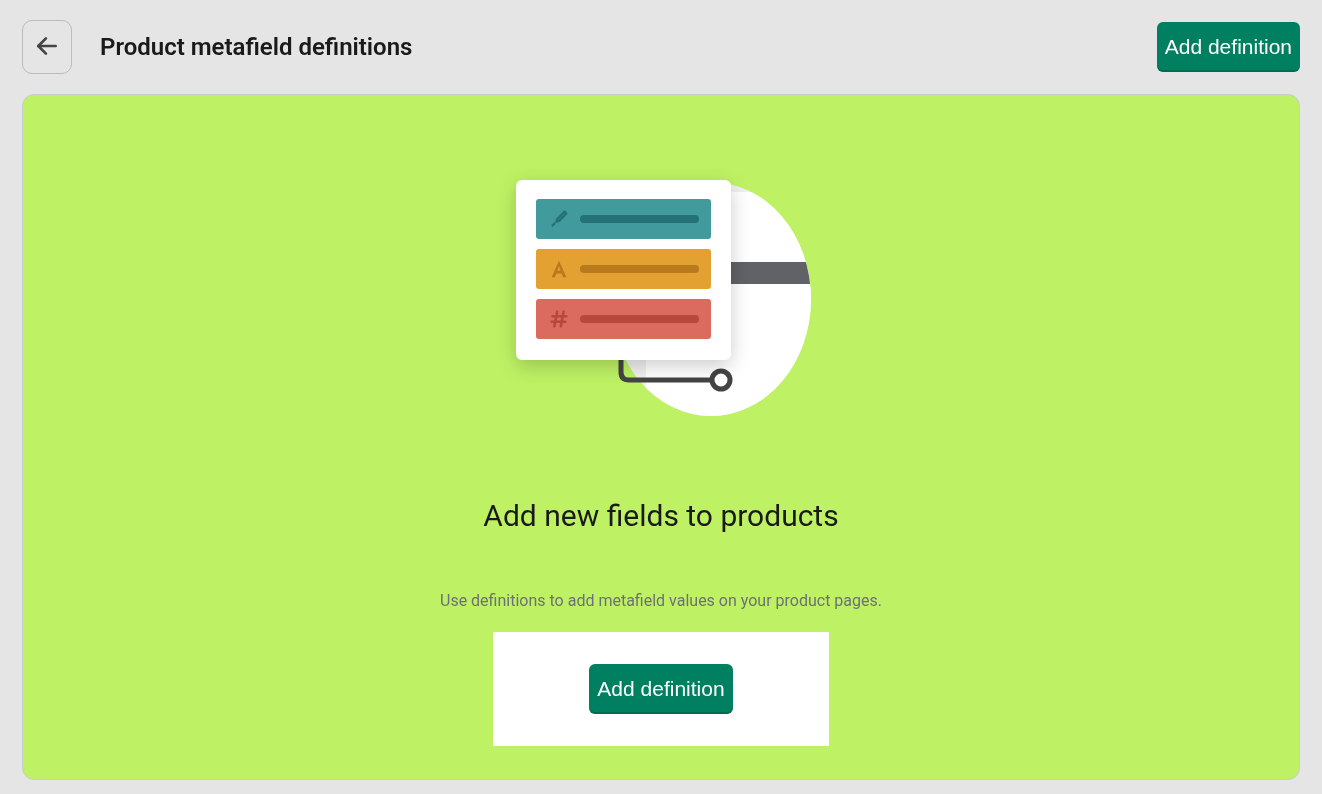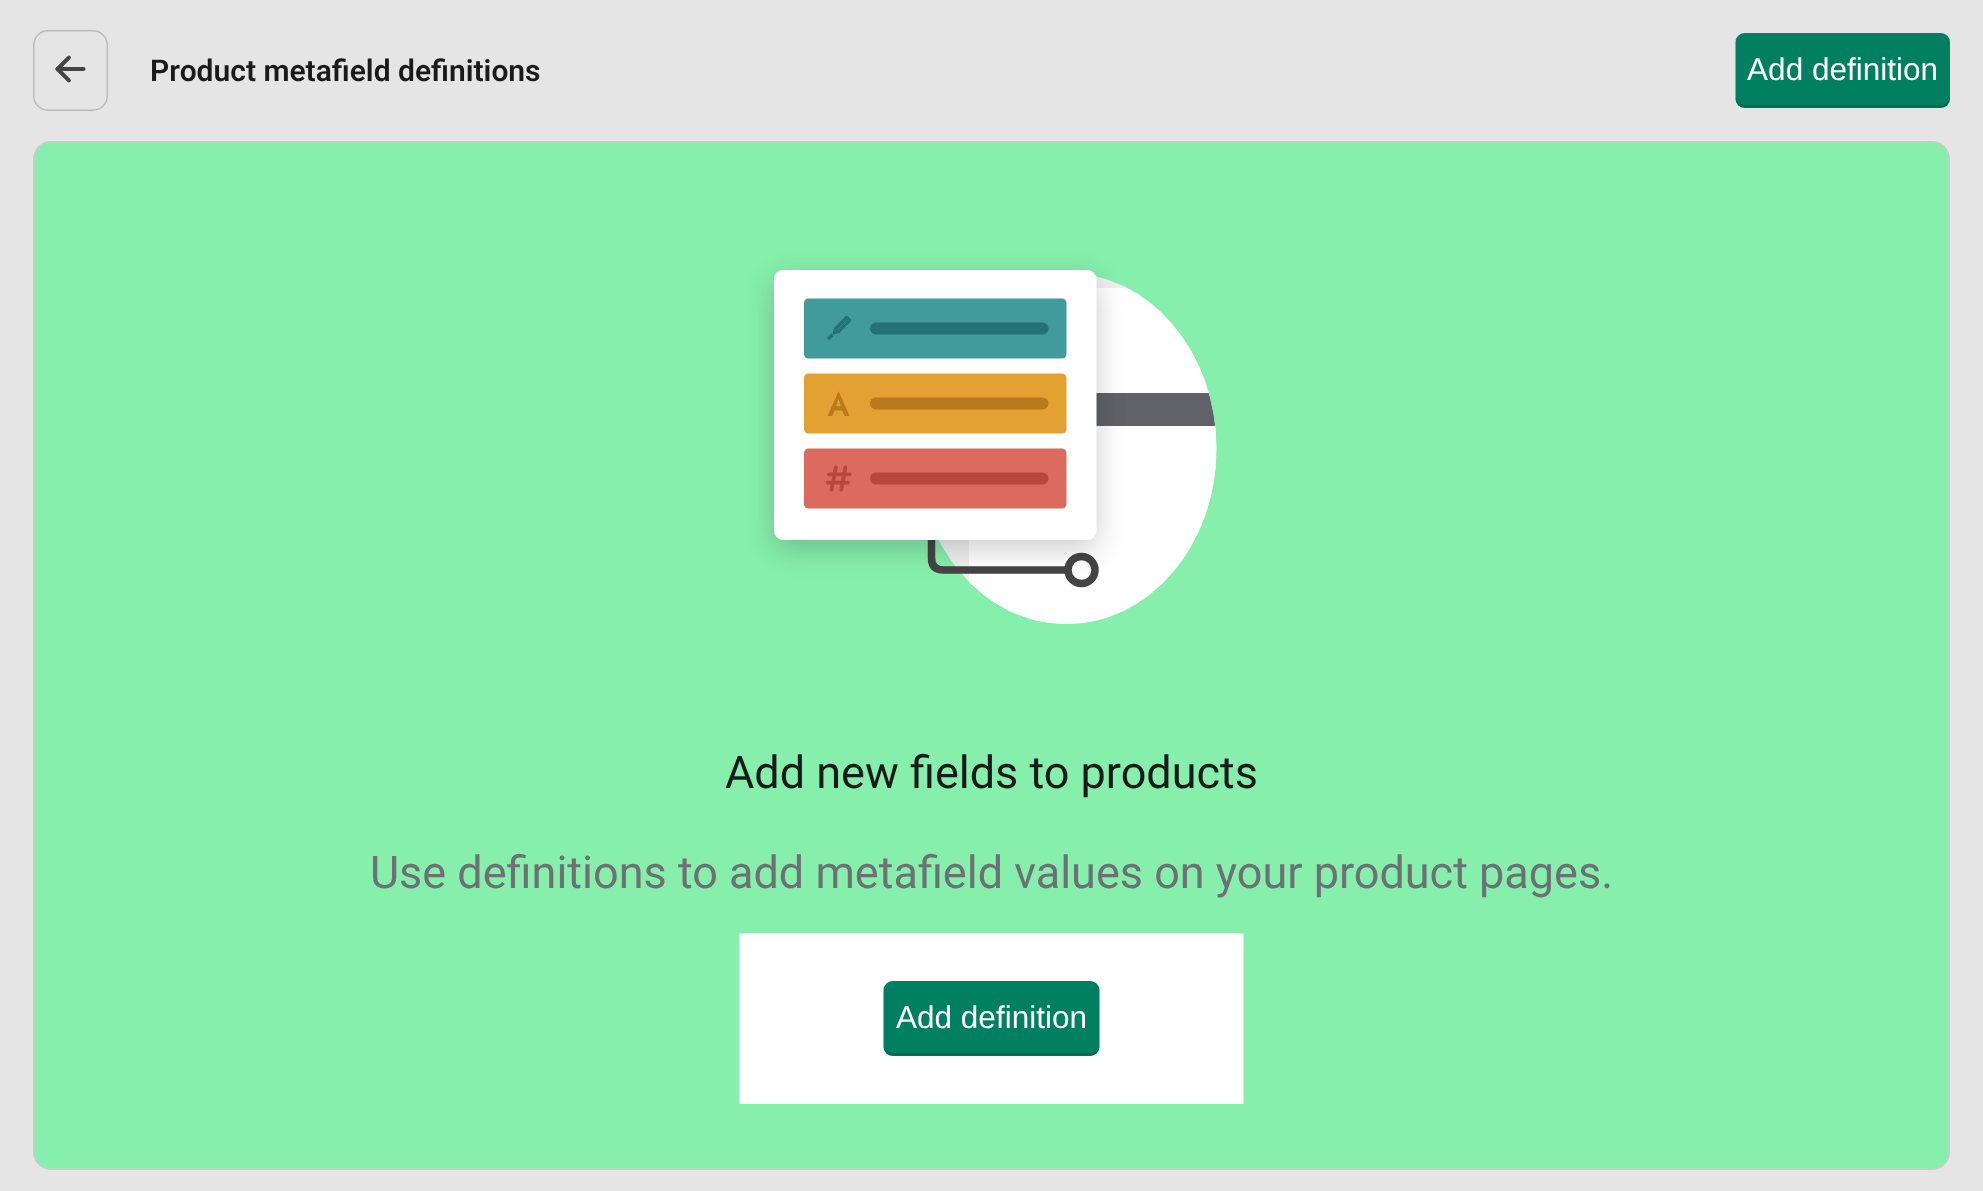--- a/index.html
+++ b/index.html
@@ -30,37 +30,37 @@
       align-items: center;
       justify-content: center;
       cursor: pointer;
     }
     .back-button svg {
       width: 26px;
       height: 26px;
     }
     .page-title {
       flex: 1;
-      font-size: 20px;
+      font-size: 24px;
       font-weight: 600;
       color: #1a1a1a;
     }
     .primary-button {
       background: #008060;
       color: #fff;
       border: none;
       border-radius: 6px;
       padding: 13px 8px;
       font-size: 21px;
       font-weight: 400;
       cursor: pointer;
       box-shadow: inset 0 -2px 0 rgba(0,0,0,0.15);
     }
     .content-card {
-      background: #86efac;
+      background: #bef264;
       border: 1px solid #ccc;
       border-radius: 12px;
       margin: 0 22px 22px 22px;
       height: 686px;
       display: flex;
       flex-direction: column;
       align-items: center;
       padding-top: 85px;
     }
     .illustration {
@@ -158,23 +158,24 @@
       left: 100px;
       top: 178px;
     }
     .empty-heading {
       font-size: 30px;
       font-weight: 400;
       color: #1a1a1a;
       margin-bottom: 32px;
     }
     .empty-subtext {
-      font-size: 30px;
+      font-size: 16px;
       color: #6d7175;
       margin-bottom: 22px;
+      margin-top: 26px;
     }
     .button-container {
       background: #fff;
       padding: 32px 96px;
     }
   </style>
 </head>
 <body>
 
 <div class="header">

